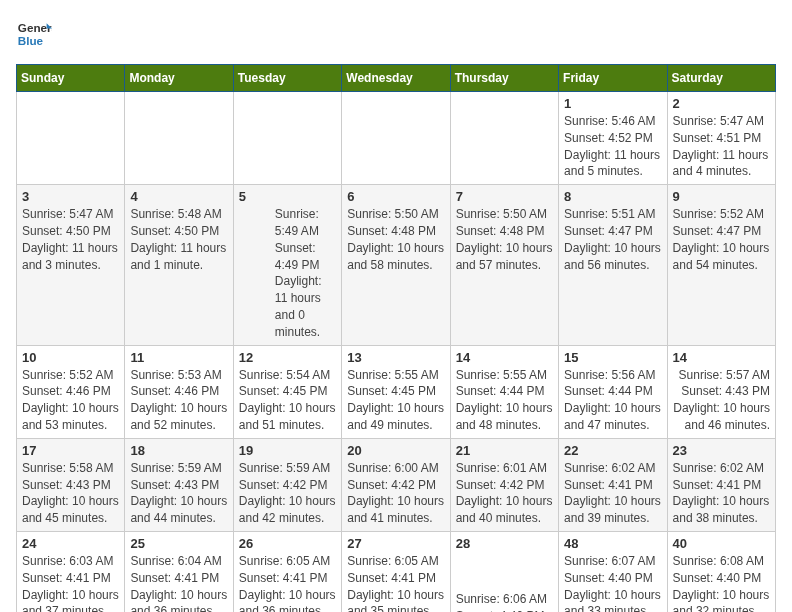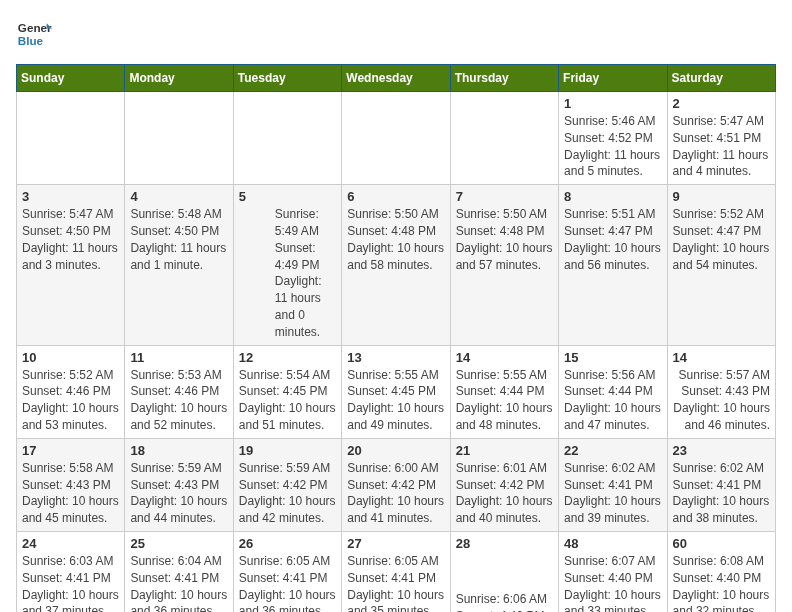--- a/index.html
+++ b/index.html
@@ -320,21 +320,21 @@
 and 34 minutes.</div>
         </td>
         <td>
           <span class="day-number">48</span>
           <div class="day-info" style="white-space: pre-line;">Sunrise: 6:07 AM
 Sunset: 4:40 PM
 Daylight: 10 hours
 and 33 minutes.</div>
         </td>
         <td>
-          <span class="day-number">60</span>
+          <span class="day-number">40</span>
           <div class="day-info" style="white-space: pre-line;">Sunrise: 6:08 AM
 Sunset: 4:40 PM
 Daylight: 10 hours
 and 32 minutes.</div>
         </td>
       </tr>
     </tbody>
 </table>
 
 </body></html>

